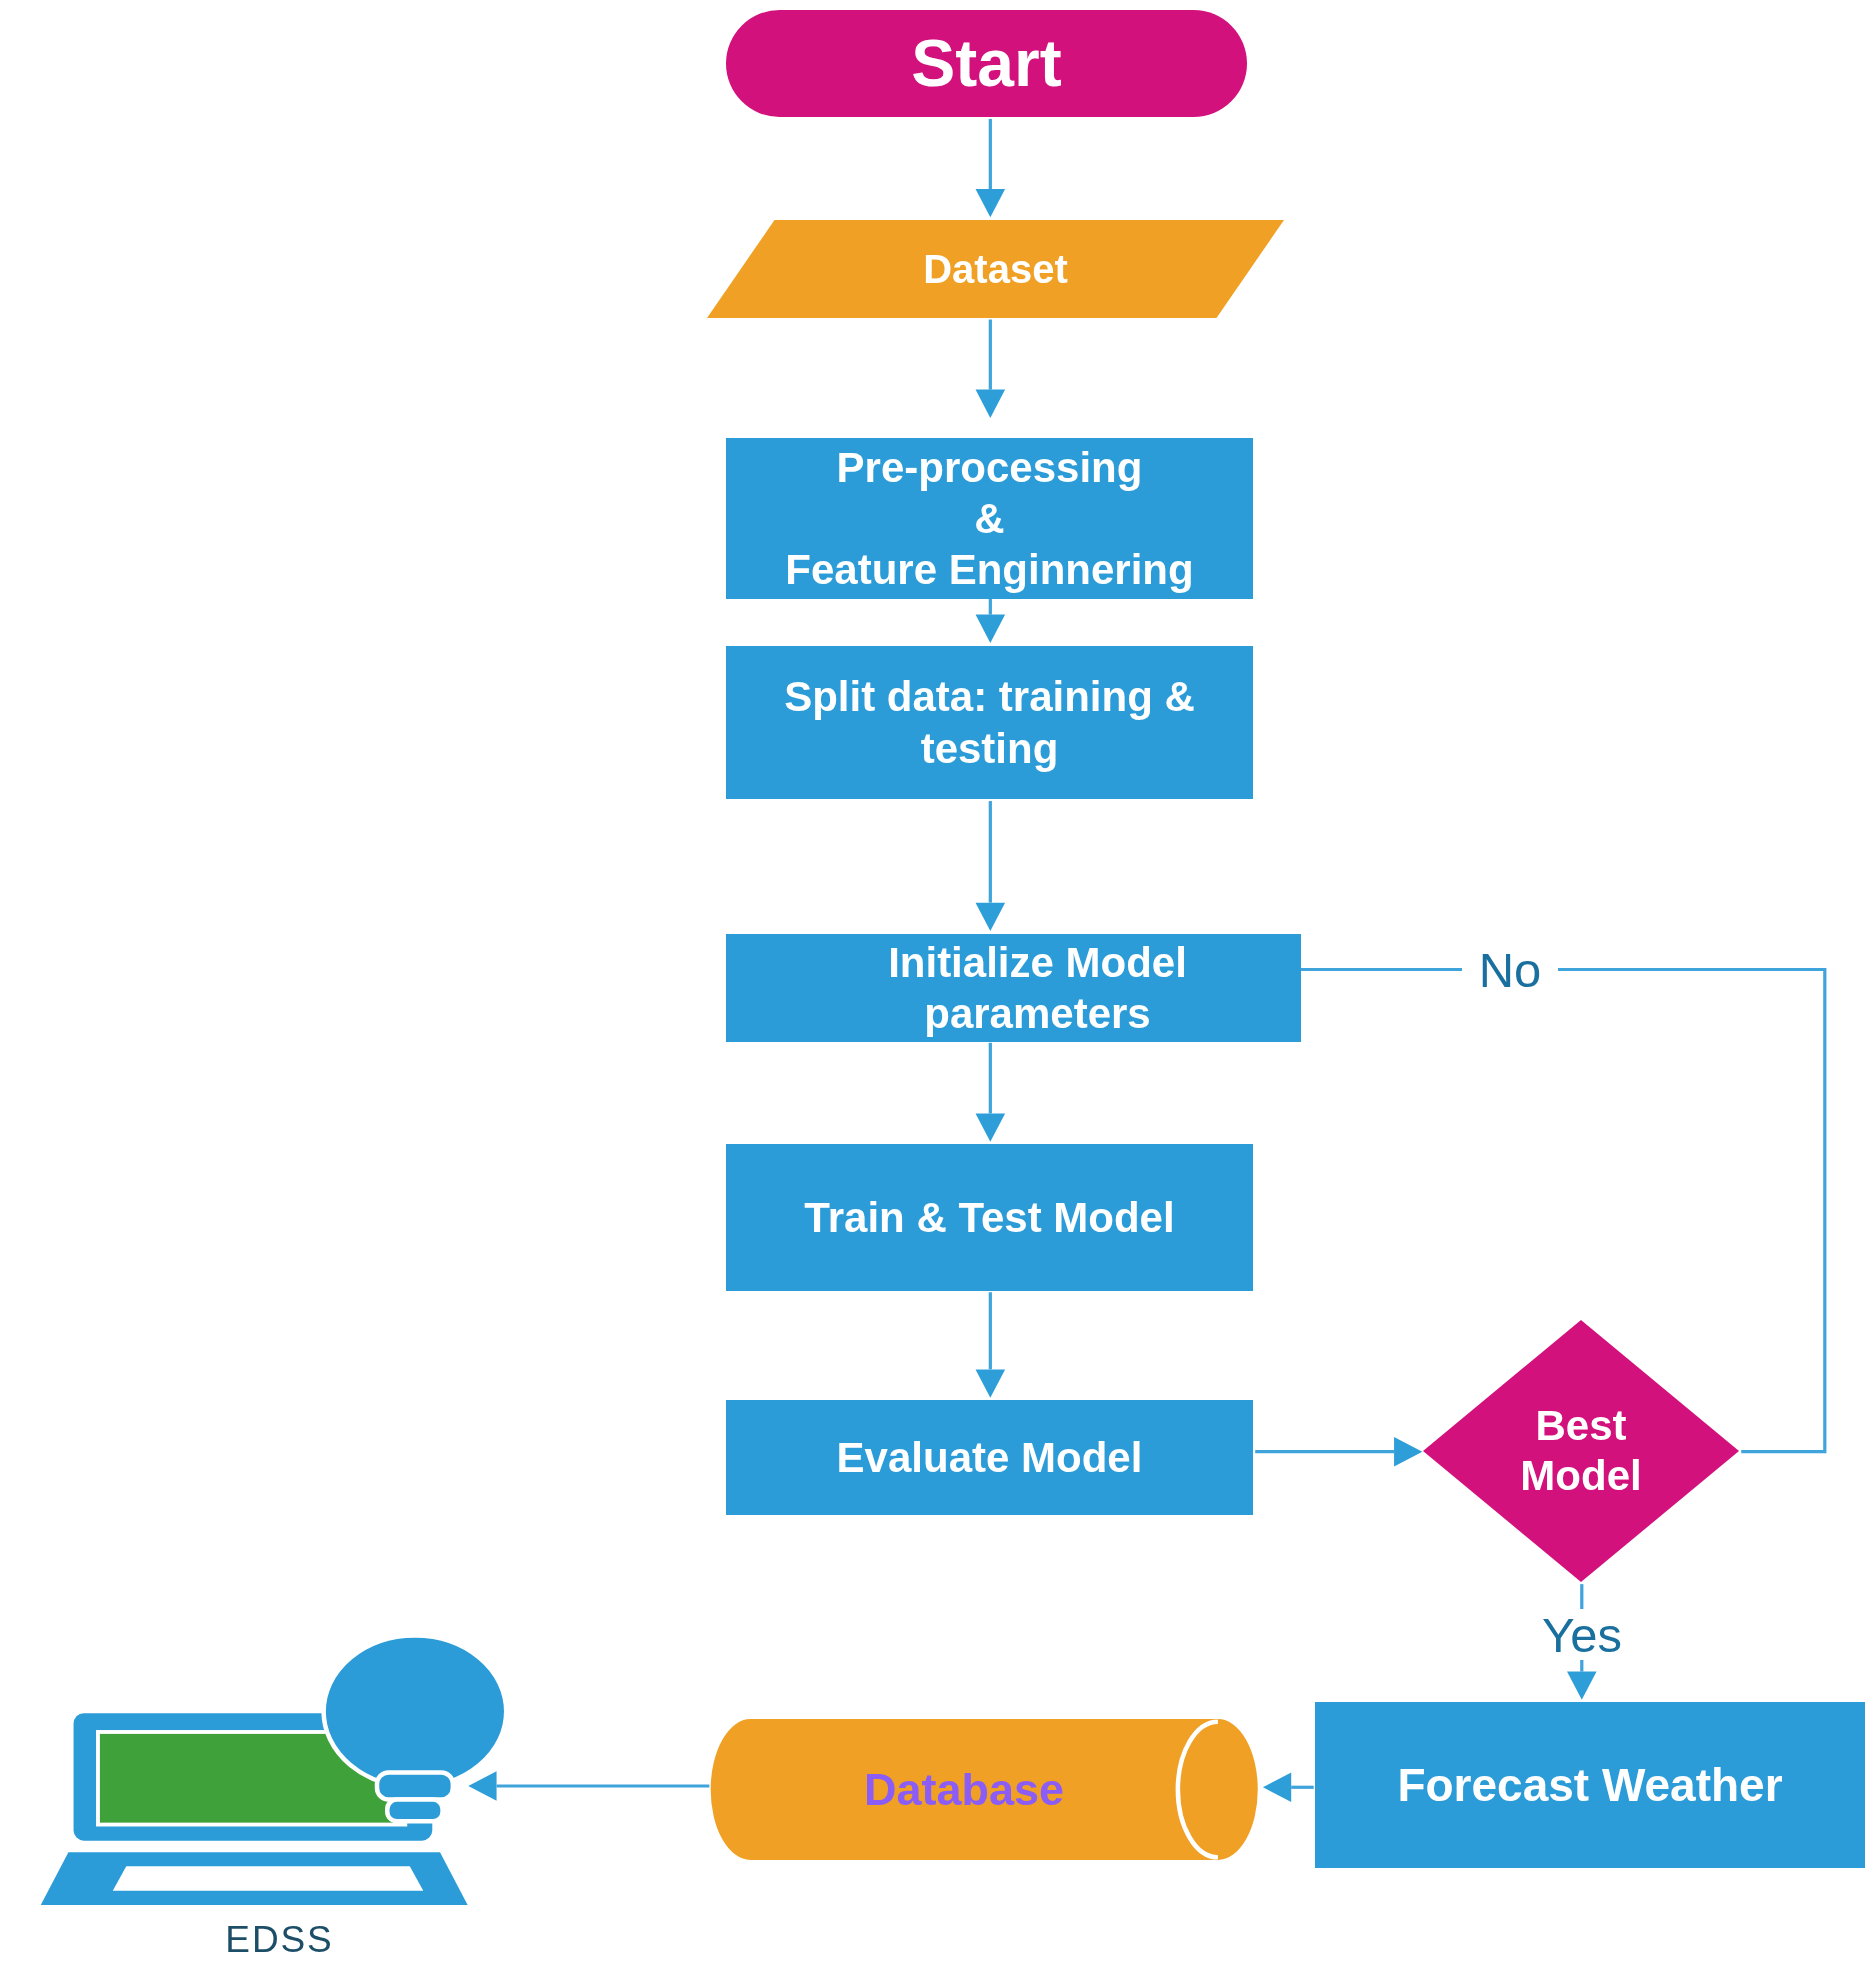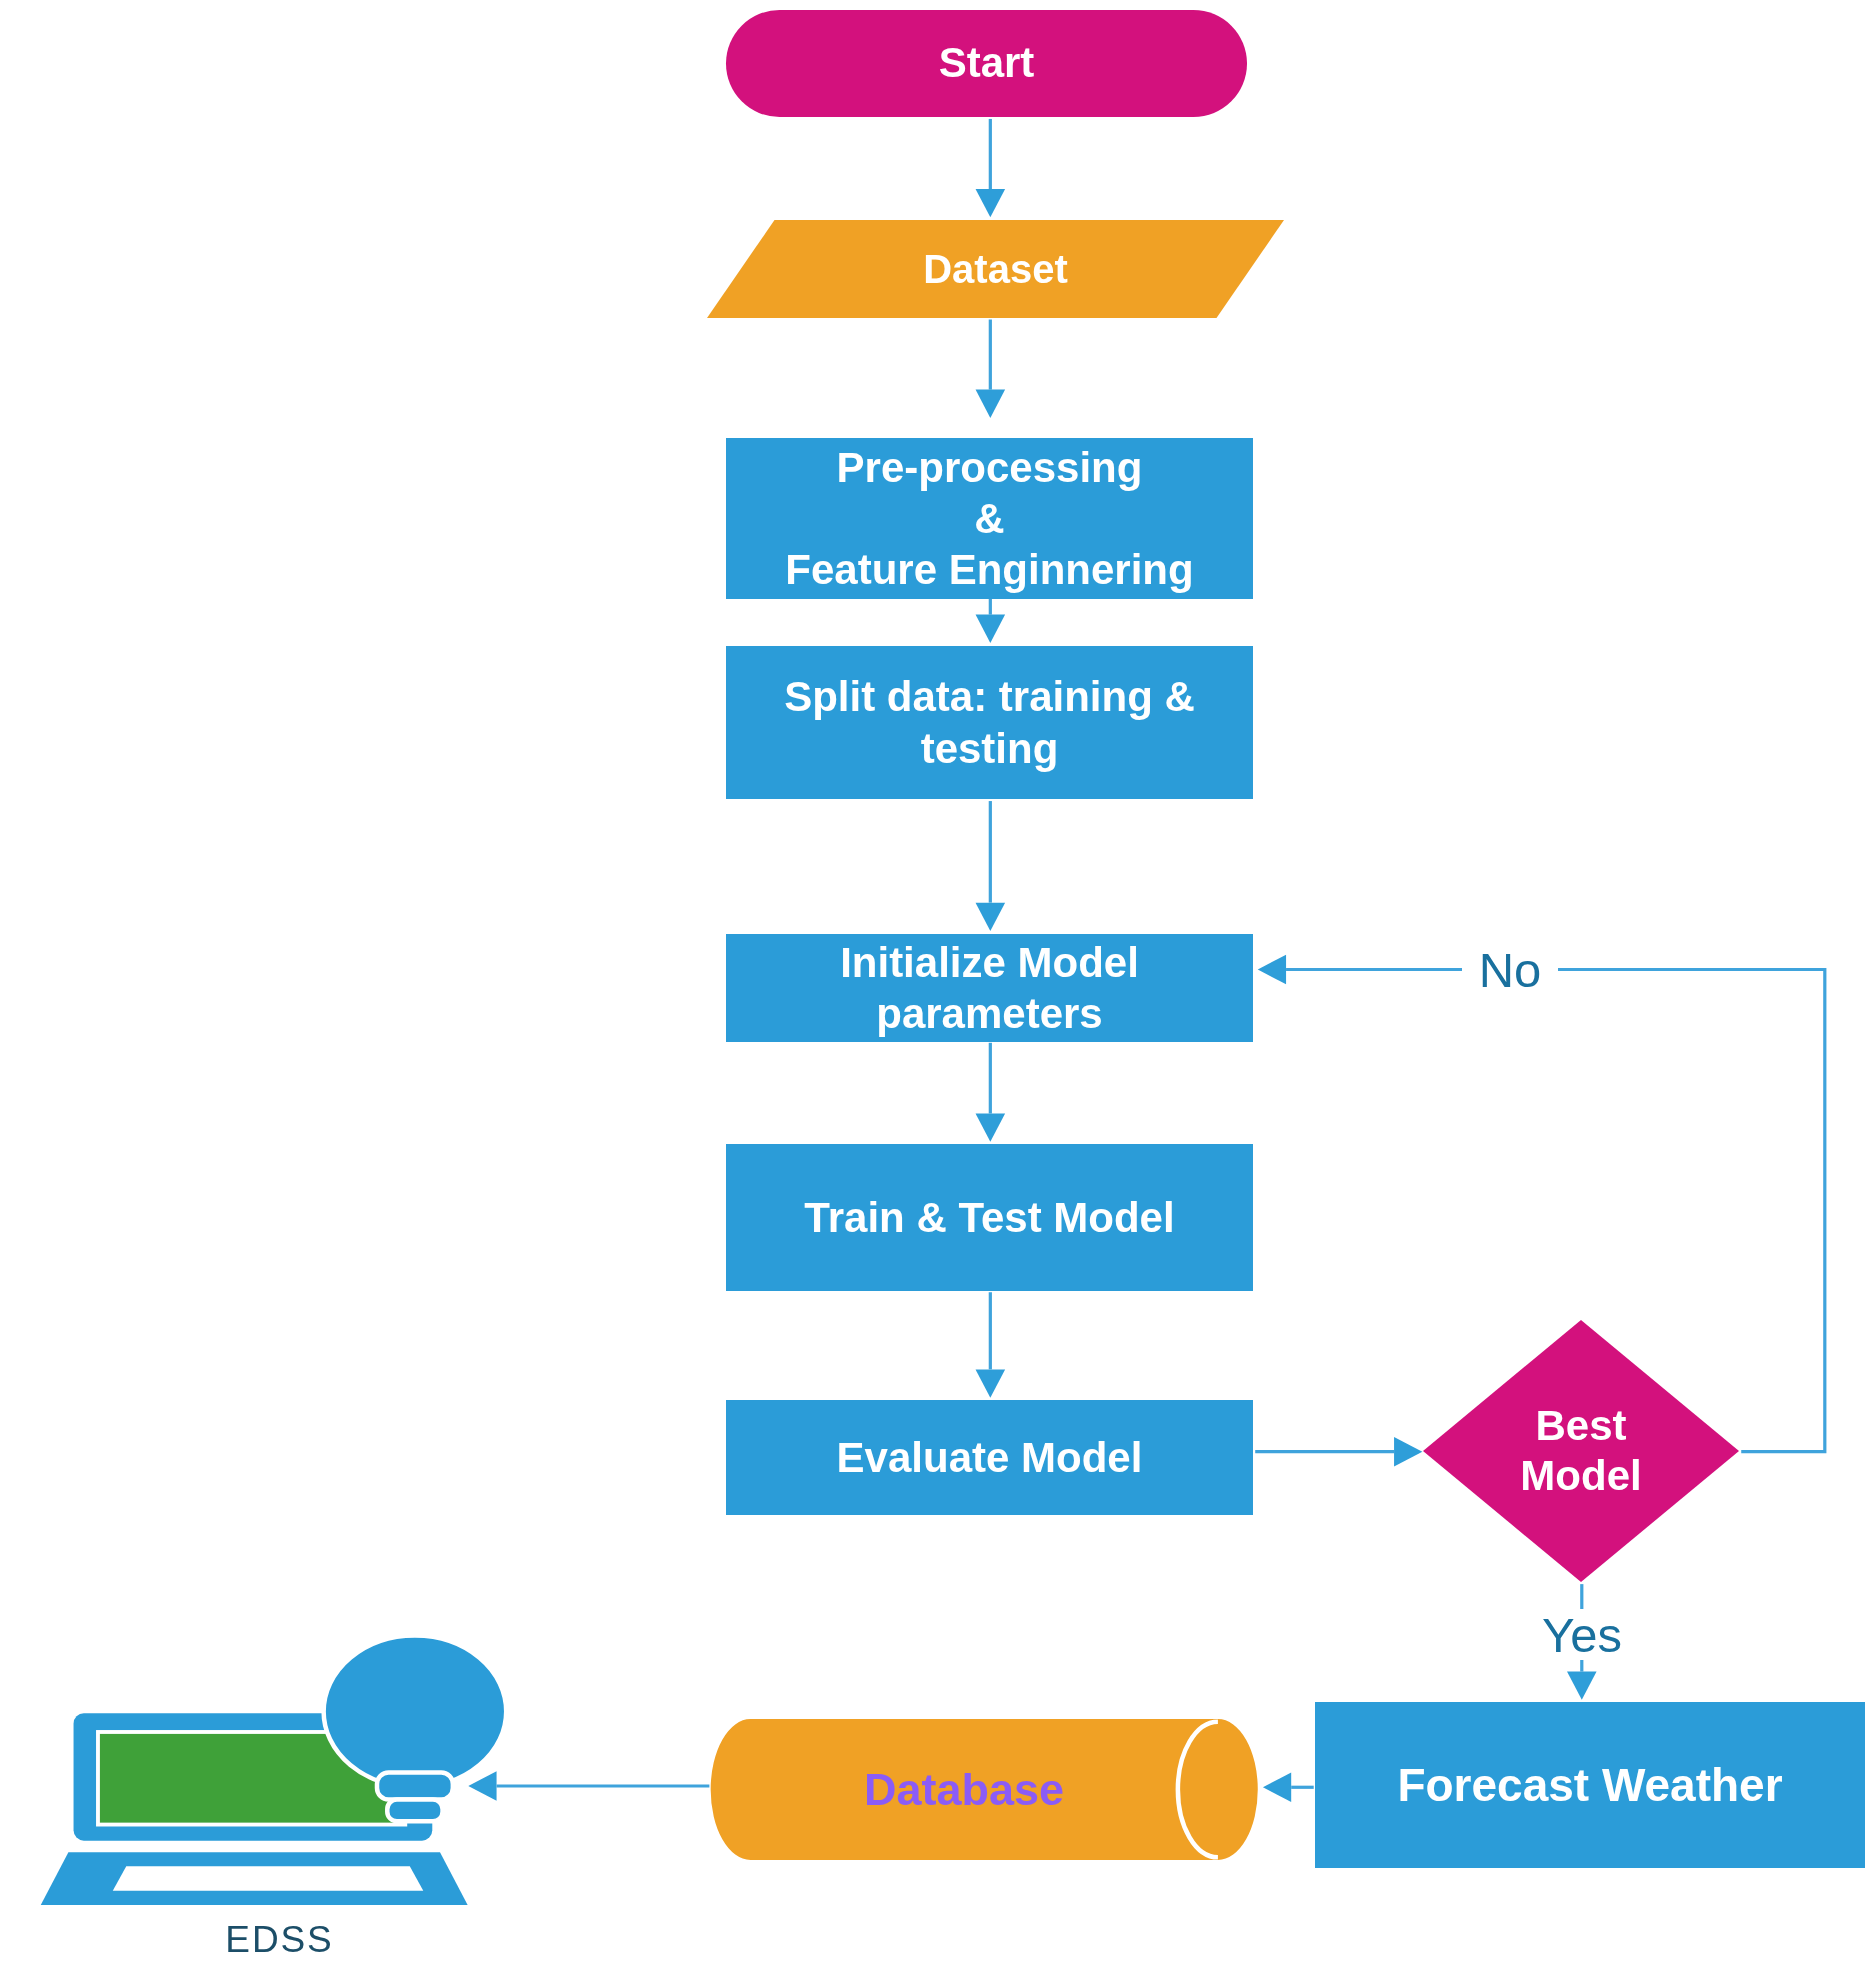--- a/index.html
+++ b/index.html
@@ -10,21 +10,21 @@
     font-family:"Liberation Sans", sans-serif;
     overflow:hidden;
   }
   svg.layer{position:absolute;left:0;top:0;z-index:1;}
   .node{
     position:absolute;z-index:2;
     display:flex;align-items:center;justify-content:center;
     text-align:center;color:#ffffff;font-weight:bold;
     white-space:pre-line;
   }
-  .node.pill{background:var(--terminal-pink);border-radius:642px;font-size:42px;}
+  .node.pill{background:var(--terminal-pink);border-radius:642px;font-size:66px;}
   .node.para{background:var(--io-orange);clip-path:polygon(11.7% 0,100% 0,88.3% 100%,0 100%);font-size:40px;}
   .node.process{background:var(--process-blue);font-size:42px;line-height:1.22;}
   .node.decision{background:var(--terminal-pink);clip-path:polygon(50% 0,100% 50%,50% 100%,0 50%);font-size:42px;line-height:1.2;}
   .edge-label{
     position:absolute;z-index:3;background:#ffffff;
     display:flex;align-items:center;justify-content:center;
     color:var(--edge-text);font-size:49px;font-weight:normal;
   }
   .shape-label{
     position:absolute;z-index:3;
@@ -109,21 +109,21 @@
 
   <div class="node para" style="left:707px;top:220px;width:577px;height:98px;">Dataset</div>
 
   <div class="node process" style="left:726px;top:438px;width:527px;height:161px;">Pre-processing
 &amp;
 Feature Enginnering</div>
 
   <div class="node process" style="left:726px;top:646px;width:527px;height:153px;">Split data: training &amp;
 testing</div>
 
-  <div class="node process" style="left:726px;top:934px;width:527px;height:108px;">Initialize Model
+  <div class="node process" style="left:726px;top:934px;width:527px;height:108px;padding-left:48px;">Initialize Model
 parameters</div>
 
   <div class="node process" style="left:726px;top:1400px;width:527px;height:115px;">Evaluate Model</div>
 
   <div class="node process" style="left:726px;top:1144px;width:527px;height:147px;">Train &amp; Test Model</div>
 
   <div class="node decision" style="left:1423px;top:1320px;width:316px;height:262px;">Best
 Model</div>
 
   <div class="node process" style="left:1315px;top:1702px;width:550px;height:166px;font-size:46px;">Forecast Weather</div>

